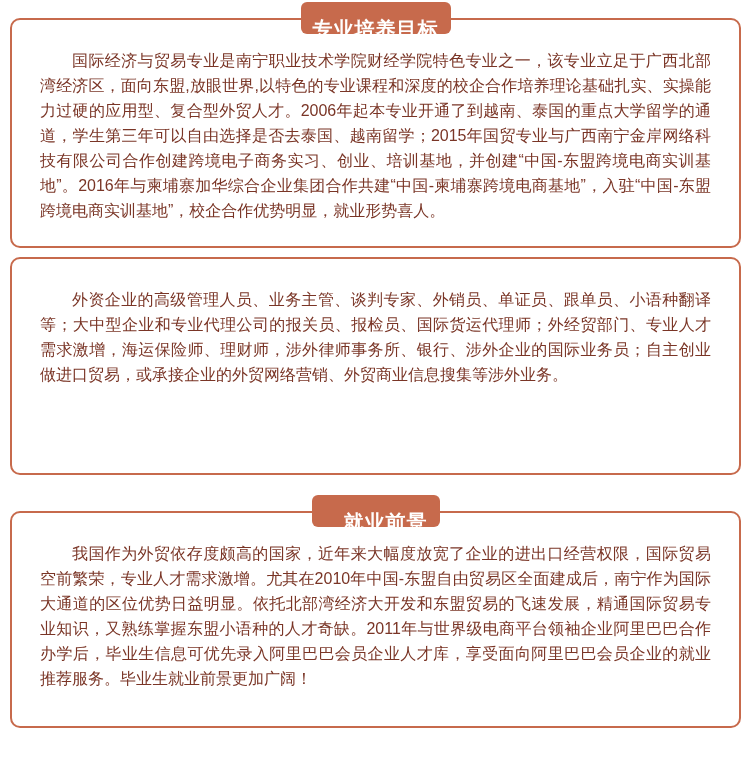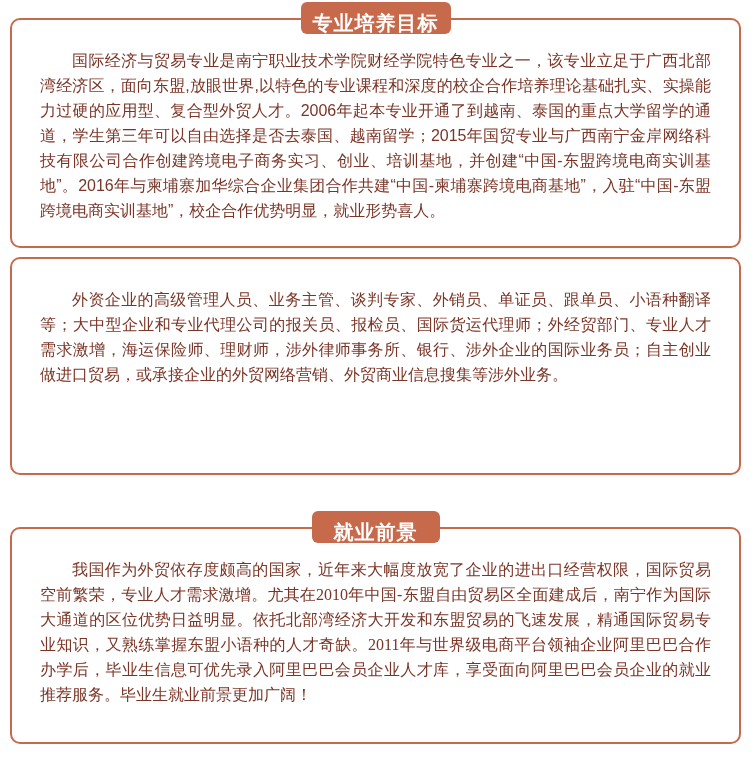--- a/index.html
+++ b/index.html
@@ -12,50 +12,50 @@
     background: var(--bg);
     font-family: "Liberation Sans", "DejaVu Sans", sans-serif;
   }
   .page {
     width: 751px;
     padding: 2px 10px 6px 10px;
     background: var(--bg);
   }
   .section { position: relative; }
   .section + .section.gap-25 { margin-top: 25px; }
-  .section + .section.gap-20 { margin-top: 36px; }
+  .section + .section.gap-20 { margin-top: 20px; }
   .badge-row {
     display: flex;
     justify-content: center;
     position: relative;
     z-index: 2;
   }
   .badge {
     background: var(--accent);
     color: #ffffff;
     height: 32px;
     line-height: 32px;
     min-width: 128px;
-    padding: 5px 12px;
+    padding: 11px 12px;
     border-radius: 6px;
-    text-align: center;
+    text-align: right;
     font-size: 20px;
     font-weight: bold;
     letter-spacing: 1px;
   }
   .card {
     border: 2px solid var(--accent);
     border-radius: 10px;
     margin-top: -16px;
     padding: 28px 28px 0 28px;
     background: var(--bg);
   }
   .card.h1 { height: 230px; }
   .card.h2 { height: 218px; }
-  .card.h3 { height: 217px; font-family: Liberation Serif, serif; }
+  .card.h3 { height: 217px; }
   .card p {
     color: var(--text);
     font-size: 16px;
     line-height: 25px;
     text-indent: 2em;
     text-align: justify;
   }
 </style>
 </head>
 <body>

